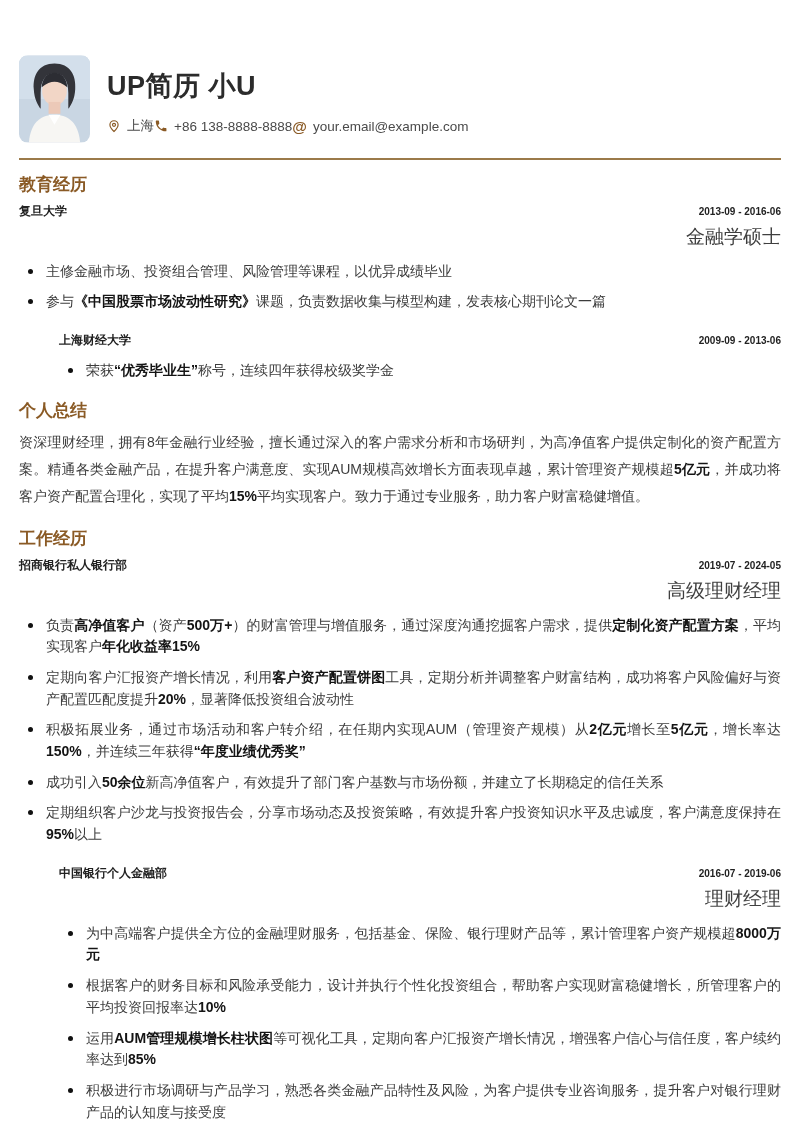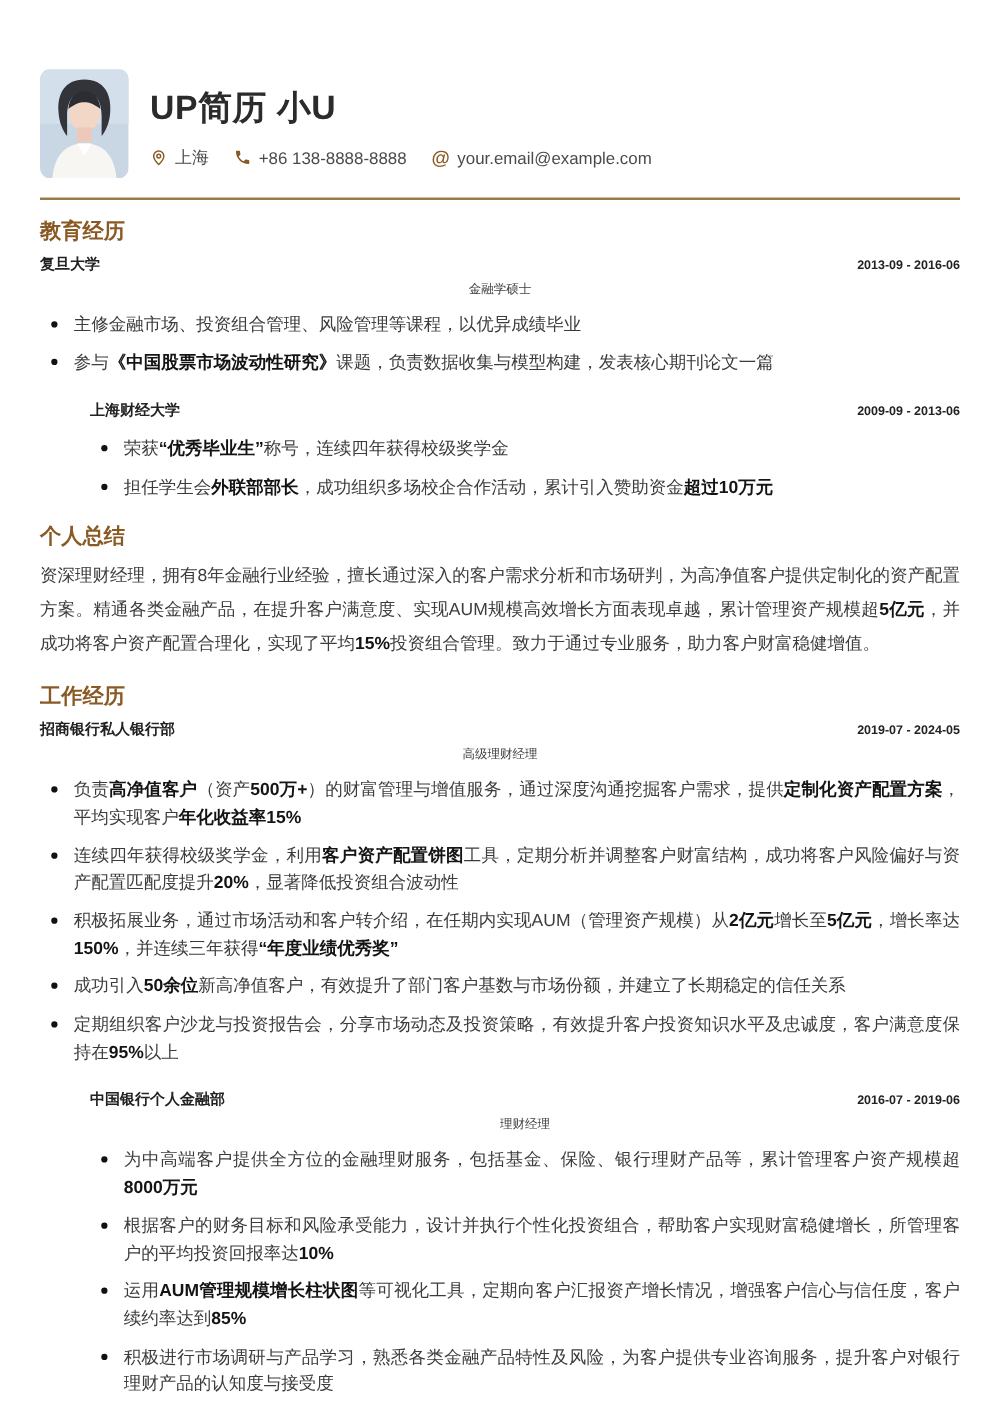--- a/index.html
+++ b/index.html
@@ -4,46 +4,46 @@
 <style>
   :root{
     --accent:#8a5a25;
     --dot:#5b3a1d;
     --rule:#9b7a4a;
   }
   *{box-sizing:border-box;}
   body{margin:0;background:#ffffff;color:#3c3c3c;
        font-family:"Liberation Sans","DejaVu Sans",sans-serif;}
   .page{width:800px;height:1130px;overflow:hidden;background:#fff;
-        padding:55px 32px 0;position:relative;}
+        padding:55px 19px 0;position:relative;}
 
   
   .header{display:flex;gap:17px;}
   .photo{width:71px;height:88px;border-radius:9px;overflow:hidden;flex:none;}
   .photo svg{display:block;width:100%;height:100%;}
   .header-info{padding-top:13px;}
   h1.name{margin:0 0 13px;font-size:27px;font-weight:600;color:#2b2b2b;letter-spacing:.5px;}
-  .contact-row{display:flex;align-items:center;gap:20px;font-size:13.5px;color:#4a4a4a;text-align:center;}
+  .contact-row{display:flex;align-items:center;font-size:13.5px;color:#4a4a4a;text-align:center;}
   .contact-item{display:flex;align-items:center;gap:6px;}
   .cicon{color:var(--accent);display:inline-flex;align-items:center;}
   .cicon svg{width:14px;height:14px;}
   .at-glyph{font-size:15px;font-weight:600;color:var(--accent);line-height:1;}
 
   .rule{height:1.5px;background:var(--rule);margin:15px 0 13px;}
 
   
   section{margin-bottom:17px;}
   .sec-title{margin:0 0 7px;font-size:17px;font-weight:700;color:var(--accent);}
 
   
   .entry + .entry{margin-top:19px;margin-left:40px;}
   .entry-title-row{display:flex;justify-content:space-between;align-items:baseline;}
   .org{font-size:12px;font-weight:700;color:#222;}
   .date{font-size:10px;font-weight:700;color:#222;}
-  .entry-sub-row{display:flex;justify-content:center;font-size:10px;color:#3f3f3f;margin-top:4px;}
+  .entry-sub-row{display:flex;justify-content:flex-end;font-size:19px;color:#3f3f3f;margin-top:4px;}
   ul.bullets{list-style:none;margin:11px 0 0;padding:0;}
   li.bullet{position:relative;padding-left:27px;margin-bottom:9px;
             font-size:14px;line-height:1.55;text-align:justify;}
   li.bullet::before{content:"";position:absolute;left:9px;top:8px;width:5px;height:5px;
             border-radius:50%;background:#111;}
   strong{font-weight:700;color:#141414;}
 
   
   .summary-text{margin:0;font-size:14px;line-height:1.93;text-align:justify;}
 </style>
@@ -112,45 +112,44 @@
             <li class="bullet"><span>参与</span><strong>《中国股票市场波动性研究》</strong><span>课题，负责数据收集与模型构建，发表核心期刊论文一篇</span></li>
           </ul>
         </div>
         <div class="entry">
           <div class="entry-title-row">
             <div class="org">上海财经大学</div>
             <div class="date">2009-09 - 2013-06</div>
           </div>
           <ul class="bullets">
             <li class="bullet"><span>荣获</span><strong>“优秀毕业生”</strong><span>称号，连续四年获得校级奖学金</span></li>
-            <li class="bullet"><span>担任学生会</span><strong>外联部部长</strong><span>，成功组织多场校企合作活动，累计引入赞助资金</span><strong>超过10万元</strong></li>
           </ul>
         </div>
       </div>
   </section>
 
   <section>
     <h2 class="sec-title">个人总结</h2>
-    <p class="summary-text" id="summary-text"><span>资深理财经理，拥有8年金融行业经验，擅长通过深入的客户需求分析和市场研判，为高净值客户提供定制化的资产配置方案。精通各类金融产品，在提升客户满意度、实现AUM规模高效增长方面表现卓越，累计管理资产规模超</span><strong>5亿元</strong><span>，并成功将客户资产配置合理化，实现了平均</span><strong>15%</strong><span>投资组合管理。致力于通过专业服务，助力客户财富稳健增值。</span></p>
+    <p class="summary-text" id="summary-text"><span>资深理财经理，拥有8年金融行业经验，擅长通过深入的客户需求分析和市场研判，为高净值客户提供定制化的资产配置方案。精通各类金融产品，在提升客户满意度、实现AUM规模高效增长方面表现卓越，累计管理资产规模超</span><strong>5亿元</strong><span>，并成功将客户资产配置合理化，实现了平均</span><strong>15%</strong><span>平均实现客户。致力于通过专业服务，助力客户财富稳健增值。</span></p>
   </section>
 
   <section>
     <h2 class="sec-title">工作经历</h2>
     <div id="work-entries">
         <div class="entry">
           <div class="entry-title-row">
             <div class="org">招商银行私人银行部</div>
             <div class="date">2019-07 - 2024-05</div>
           </div>
           <div class="entry-sub-row">
             <div class="role">高级理财经理</div>
           </div>
           <ul class="bullets">
             <li class="bullet"><span>负责</span><strong>高净值客户</strong><span>（资产</span><strong>500万+</strong><span>）的财富管理与增值服务，通过深度沟通挖掘客户需求，提供</span><strong>定制化资产配置方案</strong><span>，平均实现客户</span><strong>年化收益率15%</strong></li>
-            <li class="bullet"><span>连续四年获得校级奖学金，利用</span><strong>客户资产配置饼图</strong><span>工具，定期分析并调整客户财富结构，成功将客户风险偏好与资产配置匹配度提升</span><strong>20%</strong><span>，显著降低投资组合波动性</span></li>
+            <li class="bullet"><span>定期向客户汇报资产增长情况，利用</span><strong>客户资产配置饼图</strong><span>工具，定期分析并调整客户财富结构，成功将客户风险偏好与资产配置匹配度提升</span><strong>20%</strong><span>，显著降低投资组合波动性</span></li>
             <li class="bullet"><span>积极拓展业务，通过市场活动和客户转介绍，在任期内实现AUM（管理资产规模）从</span><strong>2亿元</strong><span>增长至</span><strong>5亿元</strong><span>，增长率达</span><strong>150%</strong><span>，并连续三年获得</span><strong>“年度业绩优秀奖”</strong></li>
             <li class="bullet"><span>成功引入</span><strong>50余位</strong><span>新高净值客户，有效提升了部门客户基数与市场份额，并建立了长期稳定的信任关系</span></li>
             <li class="bullet"><span>定期组织客户沙龙与投资报告会，分享市场动态及投资策略，有效提升客户投资知识水平及忠诚度，客户满意度保持在</span><strong>95%</strong><span>以上</span></li>
           </ul>
         </div>
         <div class="entry">
           <div class="entry-title-row">
             <div class="org">中国银行个人金融部</div>
             <div class="date">2016-07 - 2019-06</div>
           </div>

